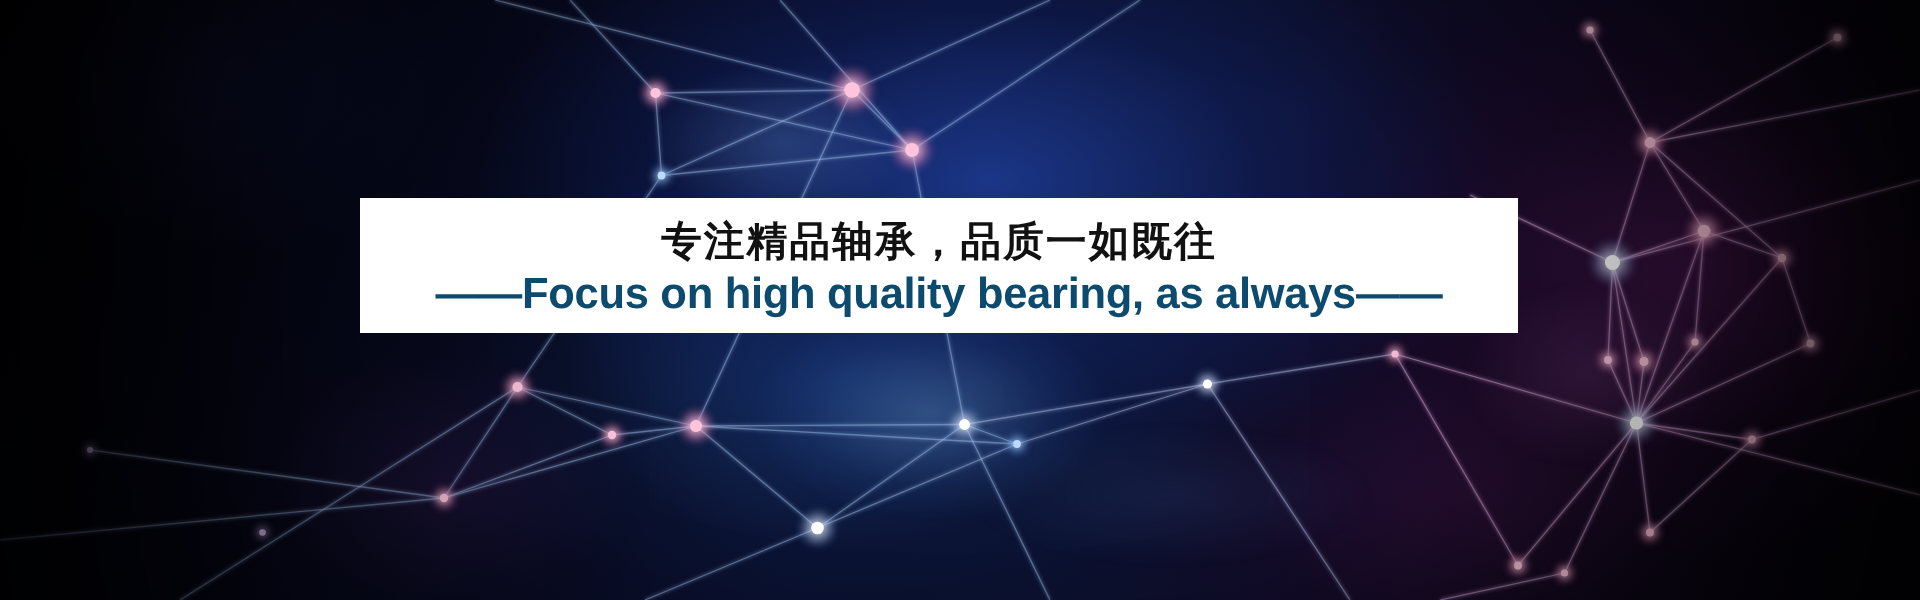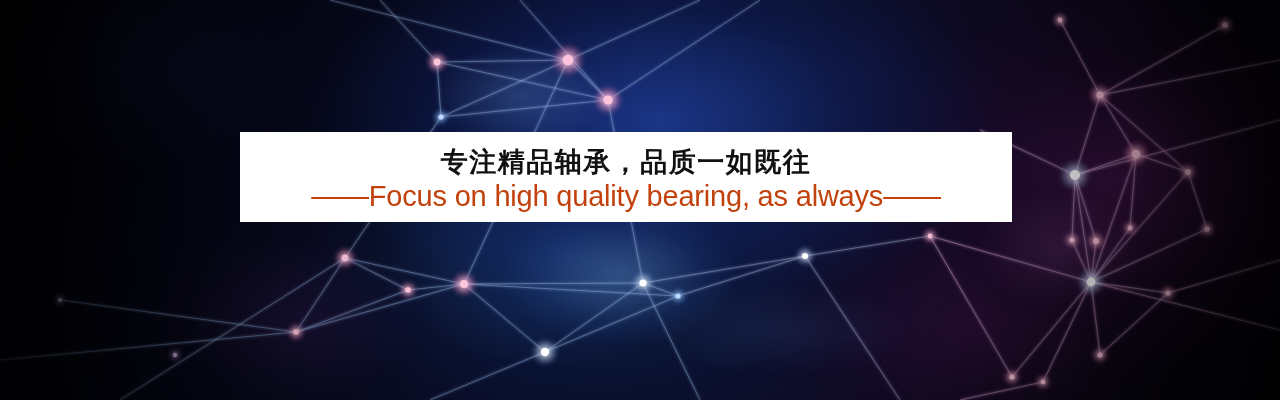--- a/index.html
+++ b/index.html
@@ -76,24 +76,24 @@
     font-family: "DejaVu Sans", "Liberation Sans", sans-serif;
     font-size: 27px;
     font-weight: bold;
     letter-spacing: 1.5px;
     line-height: 1.12;
     white-space: nowrap;
     margin: 0;
   }
 
   #subline-en {
-    color: #c2410c;
+    color: #0c4a6e;
     font-family: "Liberation Sans", sans-serif;
     font-size: 29px;
-    font-weight: normal;
+    font-weight: bold;
     letter-spacing: -0.2px;
     line-height: 1.1;
     white-space: nowrap;
     margin: 3px 0 0 0;
   }
 </style>
 </head>
 <body>
 
 <div id="banner">

